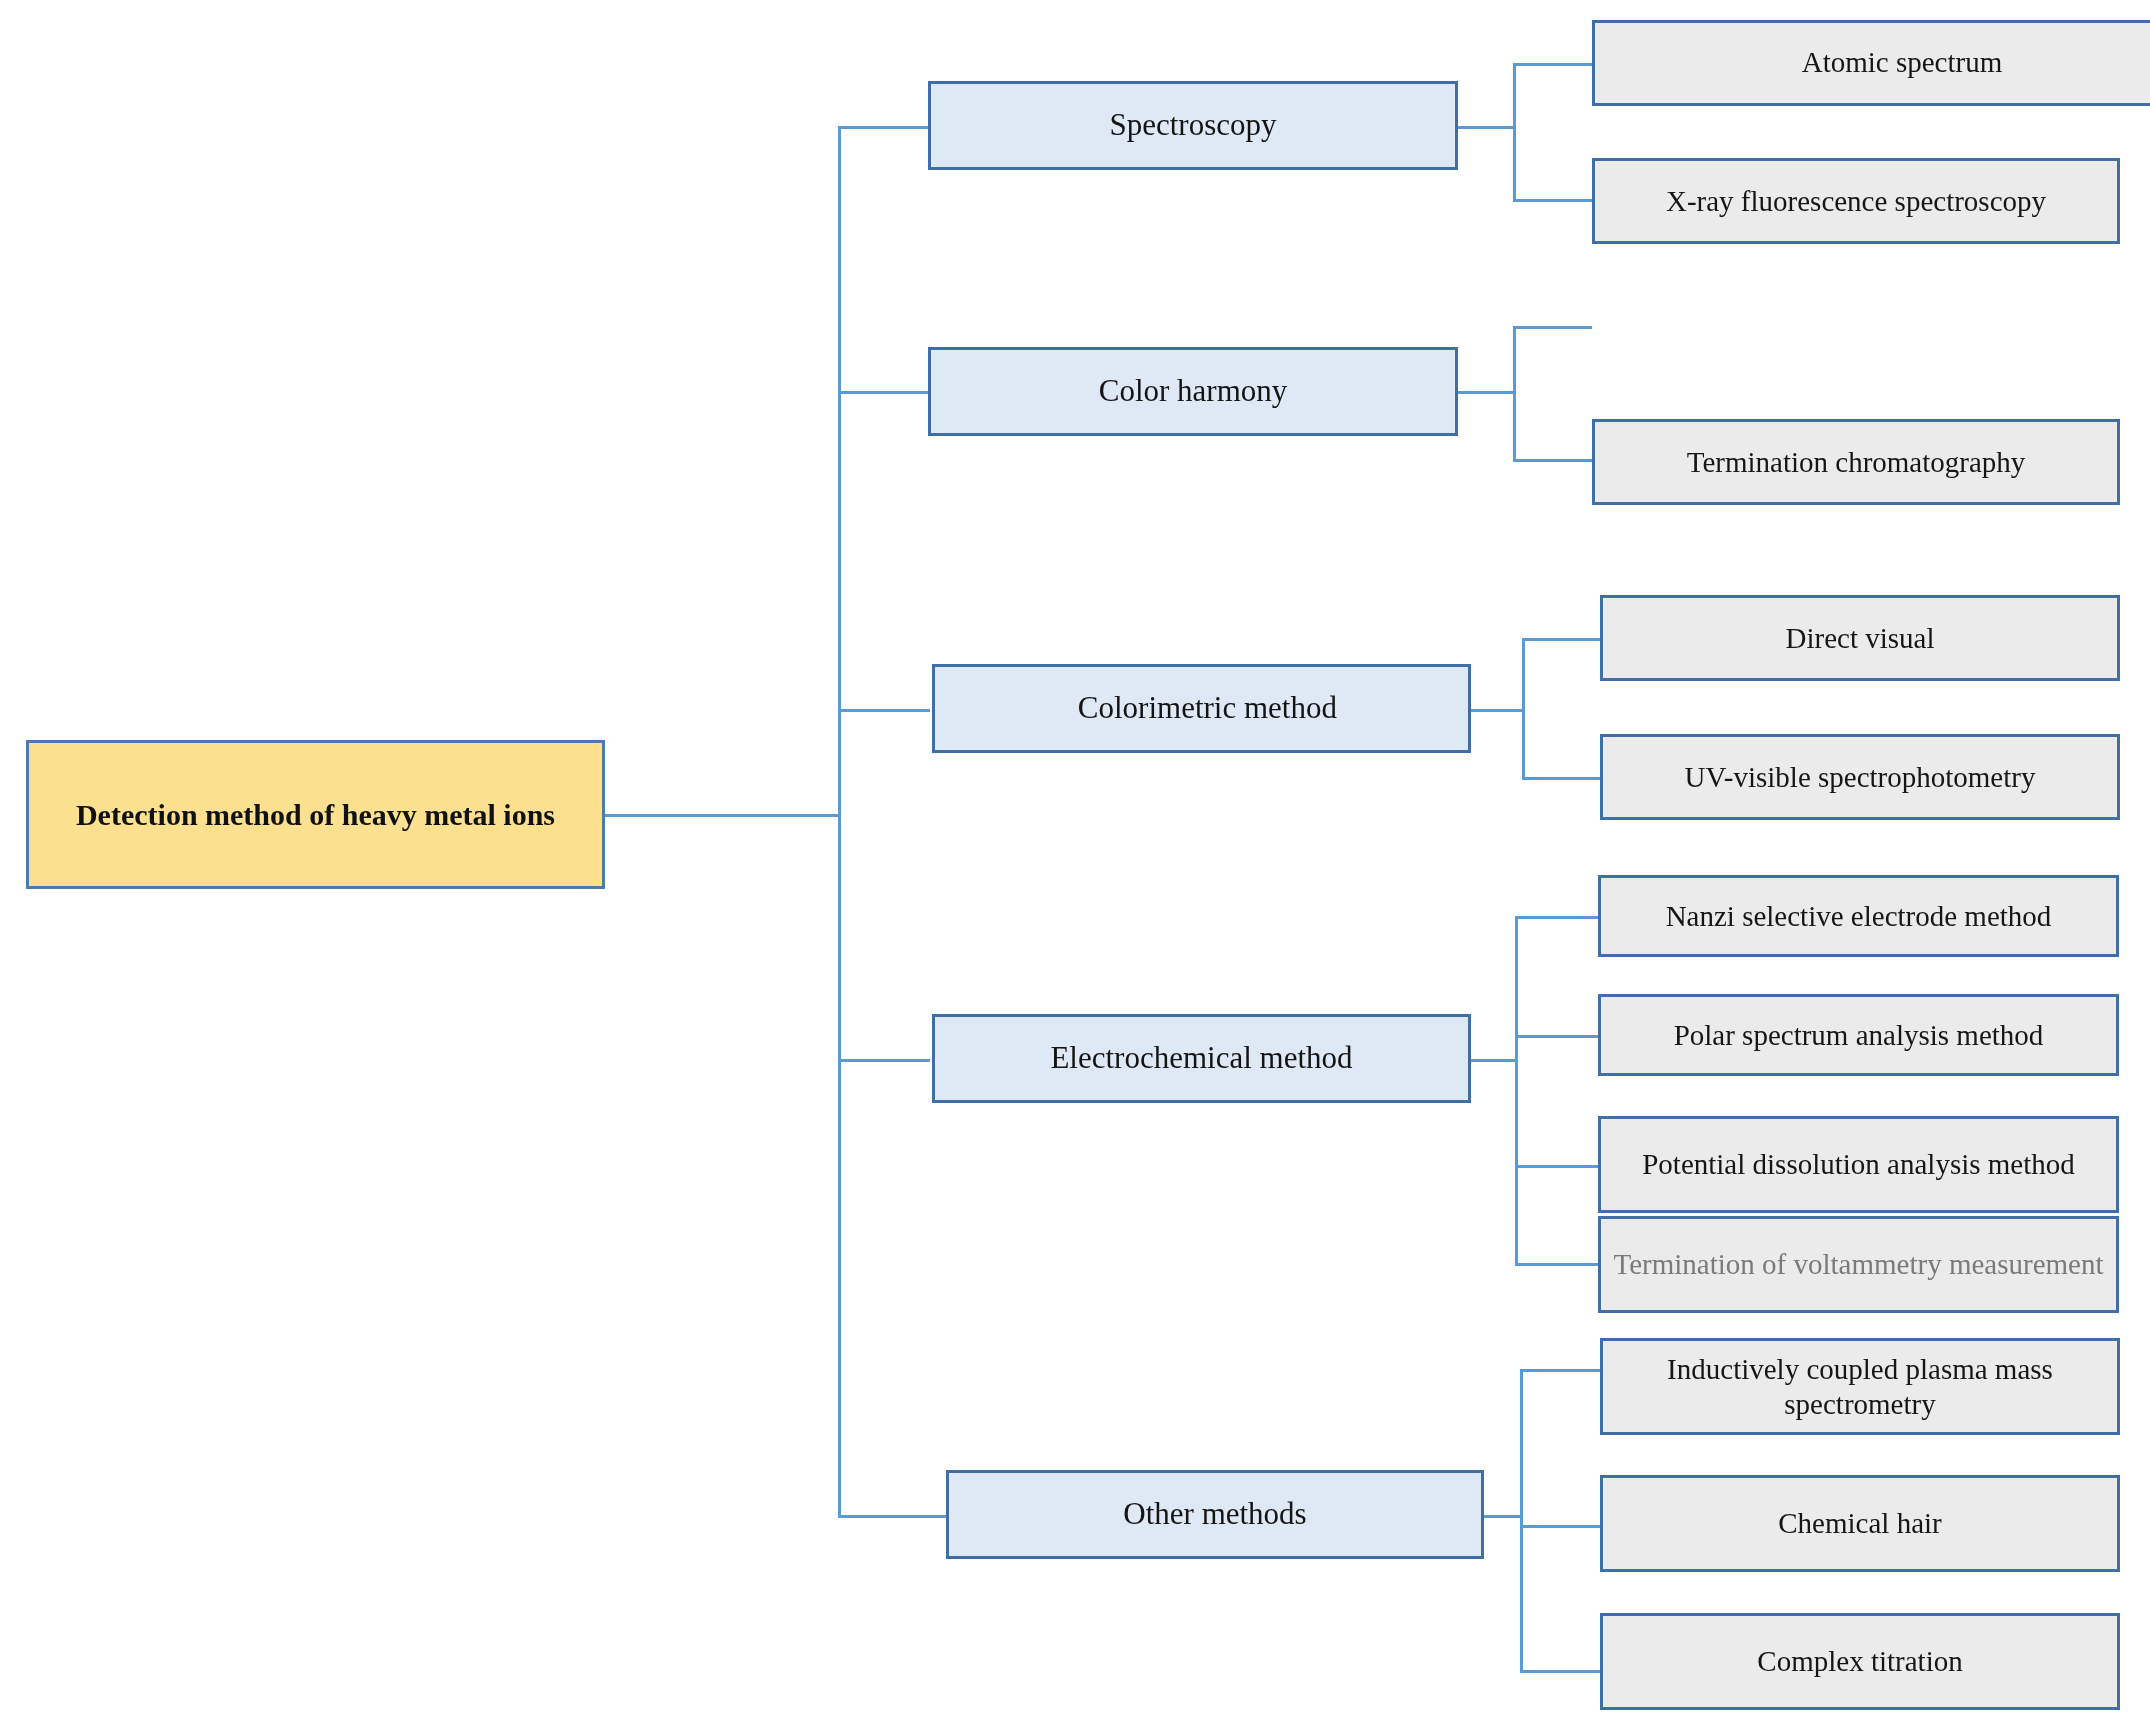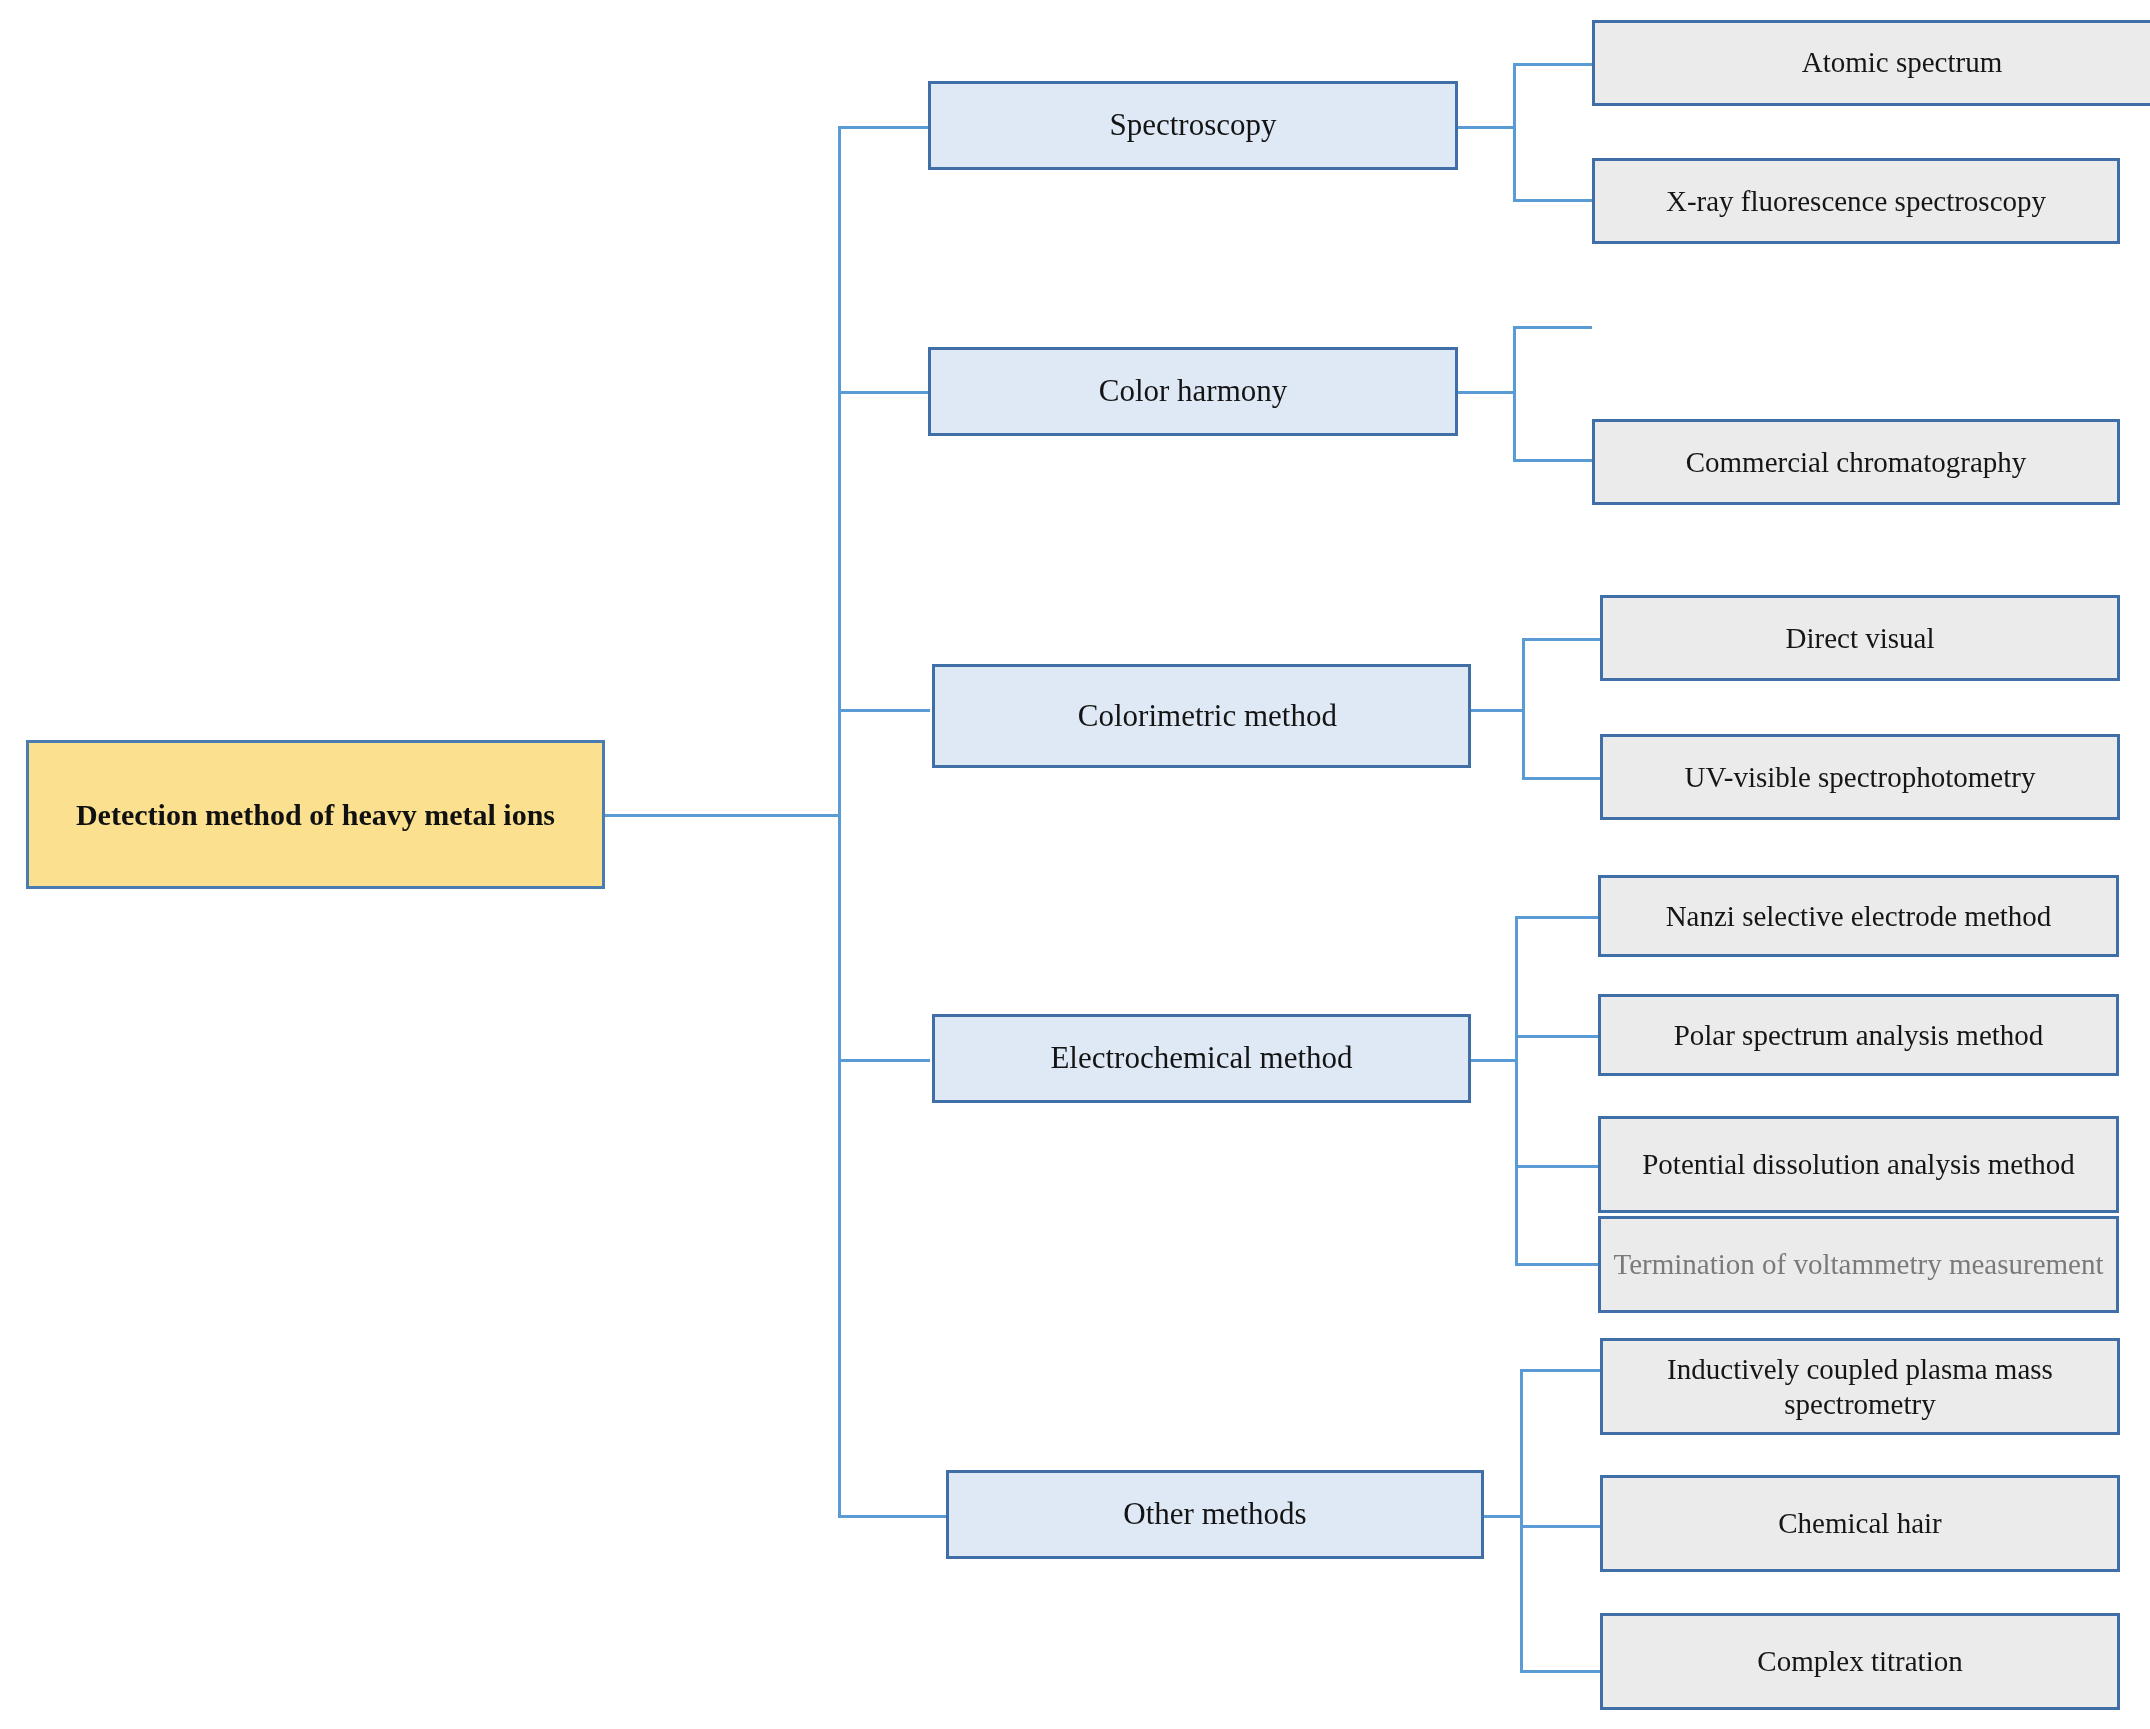--- a/index.html
+++ b/index.html
@@ -107,41 +107,41 @@
   </div>
 
   <div class="node cat" style="left:928px; top:81px; width:530px; height:89px;">
     <span class="label">Spectroscopy</span>
   </div>
 
   <div class="node cat" style="left:928px; top:347px; width:530px; height:89px;">
     <span class="label">Color harmony</span>
   </div>
 
-  <div class="node cat" style="left:932px; top:664px; width:539px; height:104px;padding-left:21px;">
+  <div class="node cat" style="left:932px; top:664px; width:539px; height:89px;padding-left:21px;">
     <span class="label">Colorimetric method</span>
   </div>
 
   <div class="node cat" style="left:932px; top:1014px; width:539px; height:89px;">
     <span class="label">Electrochemical method</span>
   </div>
 
   <div class="node cat" style="left:946px; top:1470px; width:538px; height:89px;">
     <span class="label">Other methods</span>
   </div>
 
   <div class="node leaf" style="left:1592px; top:19.6px; width:620px; height:86px;">
     <span class="label">Atomic spectrum</span>
   </div>
   <div class="node leaf" style="left:1592px; top:158px; width:528px; height:86px;">
     <span class="label">X-ray fluorescence spectroscopy</span>
   </div>
 
   <div class="node leaf" style="left:1592px; top:419px; width:528px; height:86px;">
-    <span class="label">Commercial chromatography</span>
+    <span class="label">Termination chromatography</span>
   </div>
 
   <div class="node leaf" style="left:1600px; top:595px; width:520px; height:86px;">
     <span class="label">Direct visual</span>
   </div>
   <div class="node leaf" style="left:1600px; top:734px; width:520px; height:86px;">
     <span class="label">UV-visible spectrophotometry</span>
   </div>
 
   <div class="node leaf" style="left:1598px; top:875px; width:521px; height:82px;">

